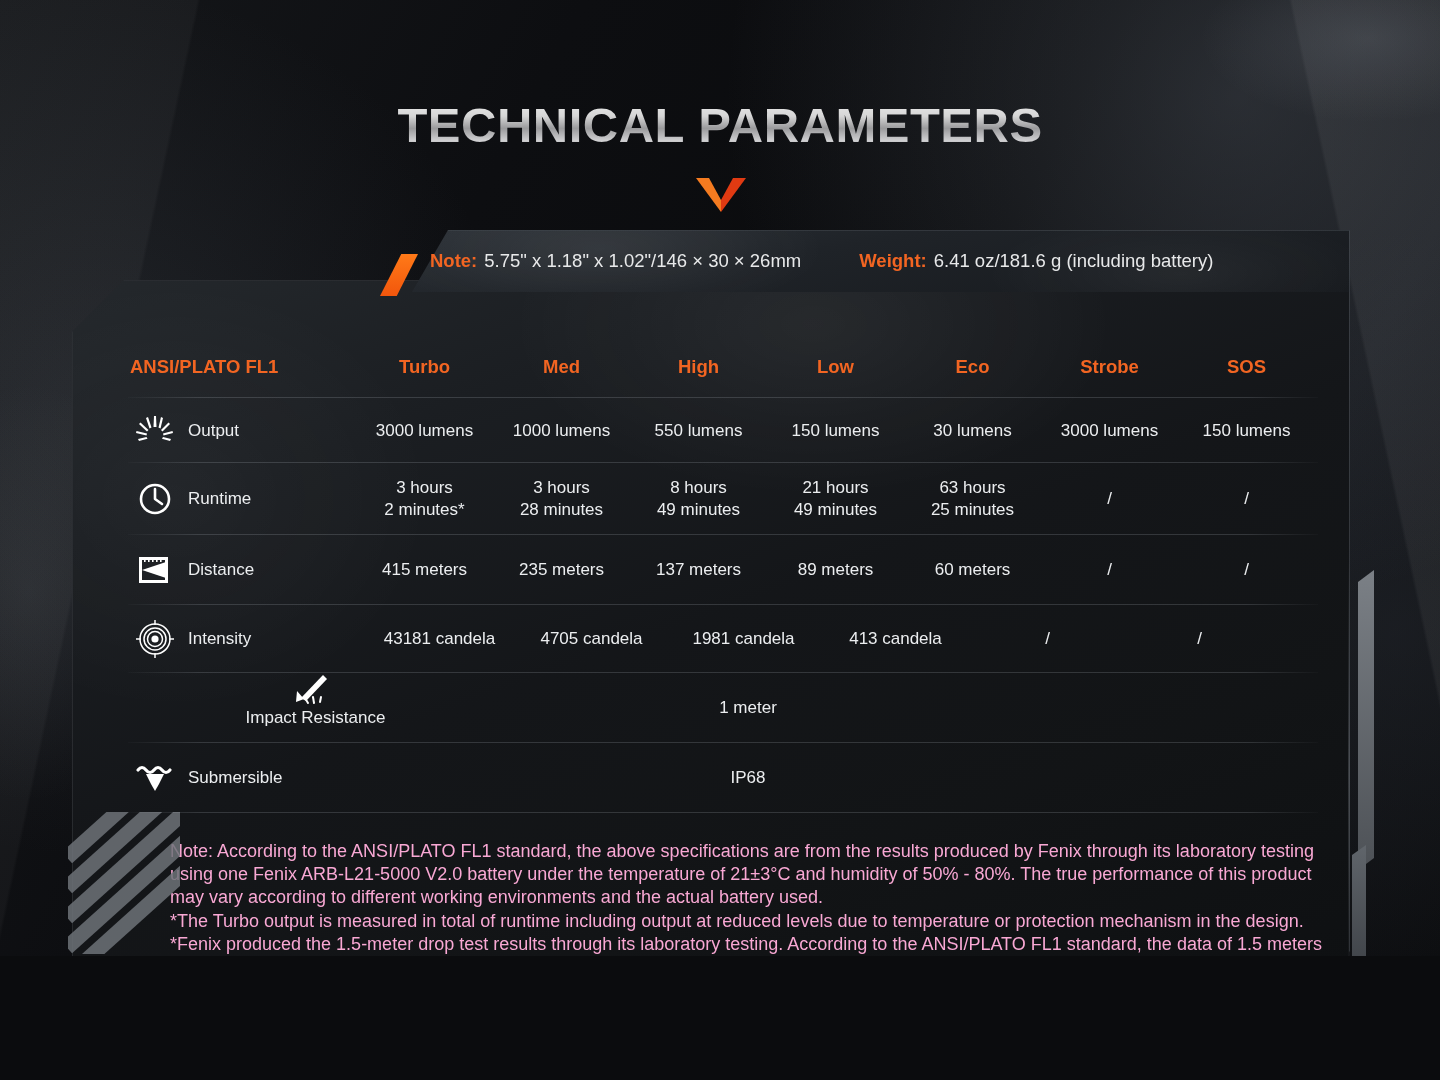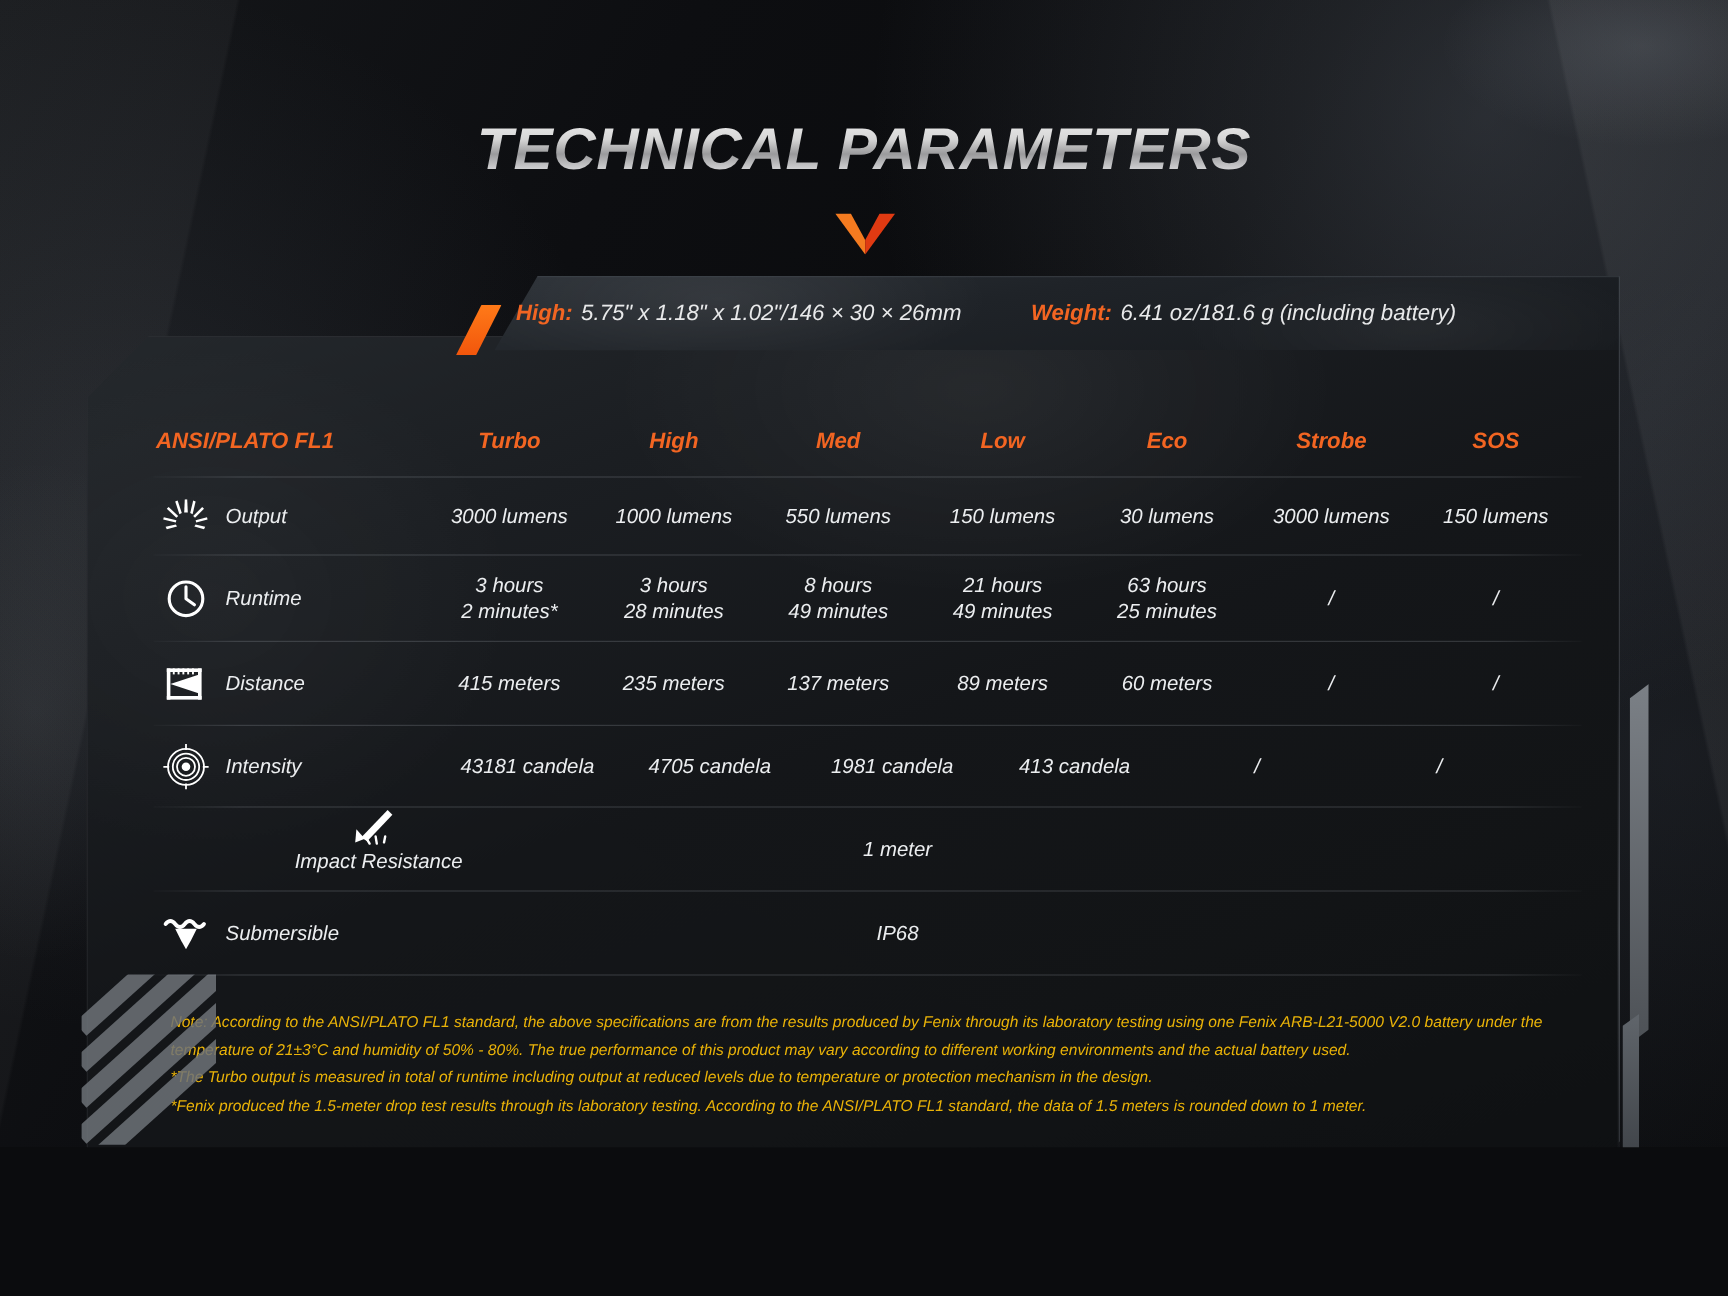--- a/index.html
+++ b/index.html
@@ -4,21 +4,21 @@
 <style>
   * { margin:0; padding:0; box-sizing:border-box; }
   html, body {
     width:1440px; height:1080px;
     background:#0b0c0e;
     font-family:"Liberation Sans", sans-serif;
     overflow:hidden;
   }
 
   
-  #stage { position:relative; width:1440px; height:956px; overflow:hidden;font-style:italic; }
+  #stage { position:relative; width:1440px; height:956px; overflow:hidden; }
   .bg {
     position:absolute; inset:0;
     background:
       radial-gradient(circle at 86% 10%, rgba(110,118,130,.30) 0%, rgba(110,118,130,0) 34%),
       radial-gradient(circle at 6% 44%, rgba(92,100,112,.22) 0%, rgba(92,100,112,0) 30%),
       radial-gradient(circle at 50% 96%, rgba(70,76,86,.20) 0%, rgba(70,76,86,0) 40%),
       radial-gradient(circle at 97% 66%, rgba(60,66,76,.25) 0%, rgba(60,66,76,0) 26%),
       linear-gradient(118deg,#15171a 0%,#0d0e11 30%,#0a0b0d 58%,#121418 80%,#0b0c0e 100%);
   }
   .bg-smudge {
@@ -119,22 +119,22 @@
   .lbl { margin-left:8px; }
 
   .wide-val {
     position:absolute; left:346px; width:548px; top:0; bottom:0;
     display:flex; align-items:center; justify-content:center;
     font-size:17px; color:#eceef0; z-index:2;
   }
 
   
   .note {
-    position:absolute; left:142px; top:840px; width:1152px;
-    font-size:13px; line-height:23.2px; color:#eab308;
+    position:absolute; left:170px; top:840px; width:1152px;
+    font-size:18px; line-height:23.2px; color:#f9a8d4;
   }
   .note p { margin:0; }
 
   
   .stripes { position:absolute; left:68px; top:812px; width:112px; height:142px; overflow:hidden; }
   .stripes i {
     position:absolute; display:block; width:190px; height:15px;
     background:#6d7278; transform:rotate(-42deg); transform-origin:0 0; opacity:.85;
   }
   .bot-bar {
@@ -180,21 +180,21 @@
   </div>
 
   <div class="panel"></div>
 
   <div class="spec-step"></div>
   <div class="spec-step-bevel"></div>
   <div class="slash"></div>
 
   <div class="spec-text">
     <div class="spec-item size">
-      <span class="spec-key">High:</span>
+      <span class="spec-key">Note:</span>
       <span>5.75" x 1.18" x 1.02"/146 × 30 × 26mm</span>
     </div>
     <div class="spec-item weight">
       <span class="spec-key">Weight:</span>
       <span>6.41 oz/181.6 g (including battery)</span>
     </div>
   </div>
 
   <div class="table">
 
@@ -203,22 +203,22 @@
         <div class="band" style="left:228px;width:137px;background:linear-gradient(180deg,rgba(255,255,255,.055),rgba(255,255,255,.02));"></div>
         <div class="band" style="left:365px;width:137px;background:linear-gradient(180deg,rgba(0,0,0,.22),rgba(0,0,0,.10));"></div>
         <div class="band" style="left:502px;width:137px;background:linear-gradient(180deg,rgba(255,255,255,.045),rgba(255,255,255,.015));"></div>
         <div class="band" style="left:639px;width:137px;background:linear-gradient(180deg,rgba(0,0,0,.20),rgba(0,0,0,.08));"></div>
         <div class="band" style="left:776px;width:137px;background:linear-gradient(180deg,rgba(255,255,255,.05),rgba(255,255,255,.02));"></div>
         <div class="band" style="left:913px;width:137px;background:linear-gradient(180deg,rgba(0,0,0,.18),rgba(0,0,0,.06));"></div>
         <div class="band" style="left:1050px;width:140px;background:linear-gradient(180deg,rgba(255,255,255,.07),rgba(255,255,255,.03));"></div>
       </div>
       <div class="cell c-label">ANSI/PLATO FL1</div>
       <div class="cell c-data">Turbo</div>
+      <div class="cell c-data">Med</div>
       <div class="cell c-data">High</div>
-      <div class="cell c-data">Med</div>
       <div class="cell c-data">Low</div>
       <div class="cell c-data">Eco</div>
       <div class="cell c-data">Strobe</div>
       <div class="cell c-data">SOS</div>
       <div class="rowline" style="bottom:0;"></div>
     </div>
 
     <div class="row r-out">
       <div class="bands">
         <div class="band" style="left:228px;width:137px;background:rgba(255,255,255,.035);"></div>

